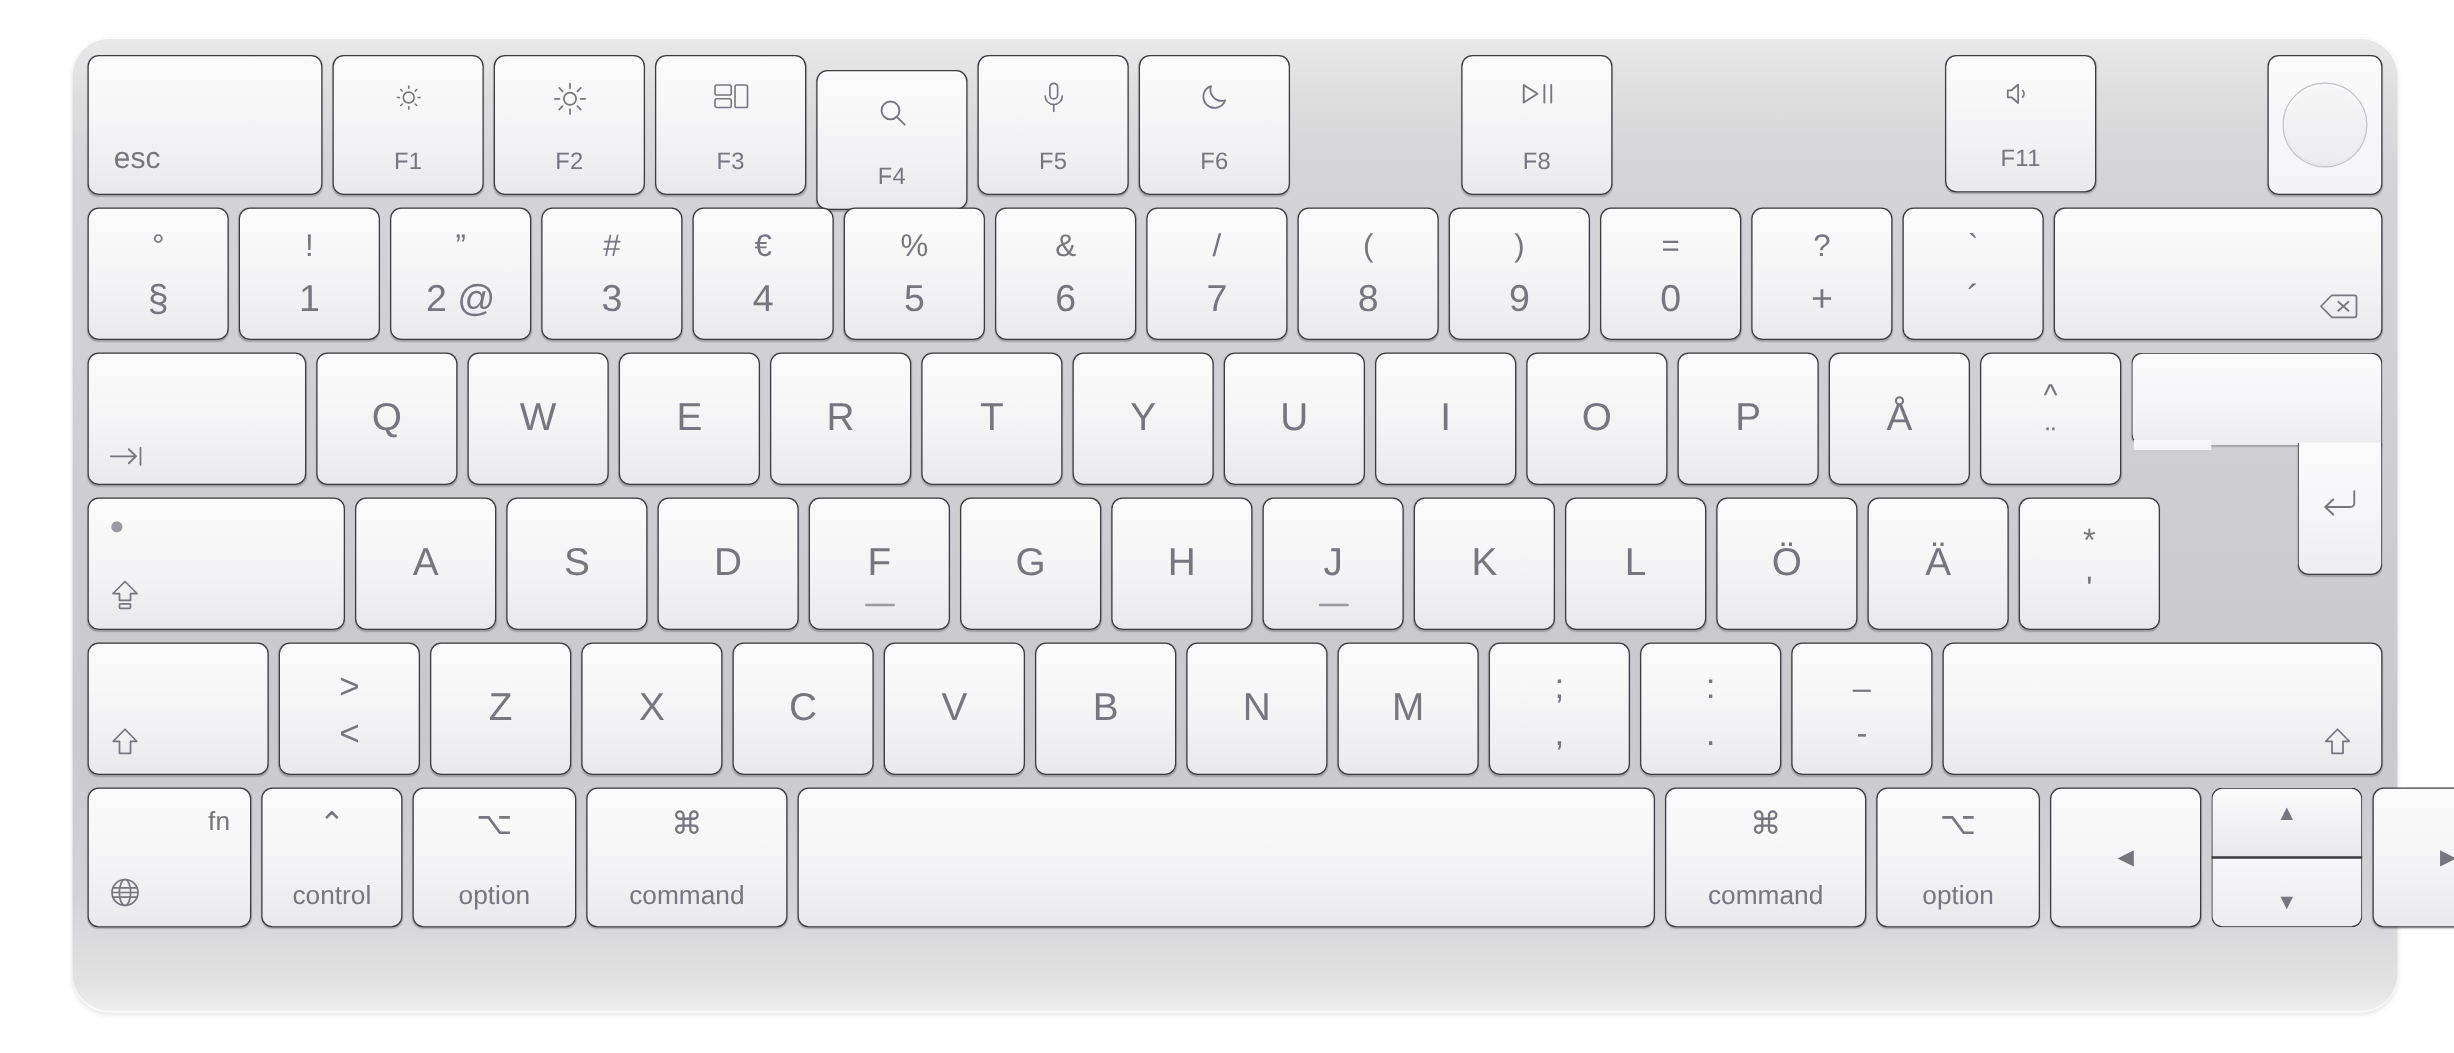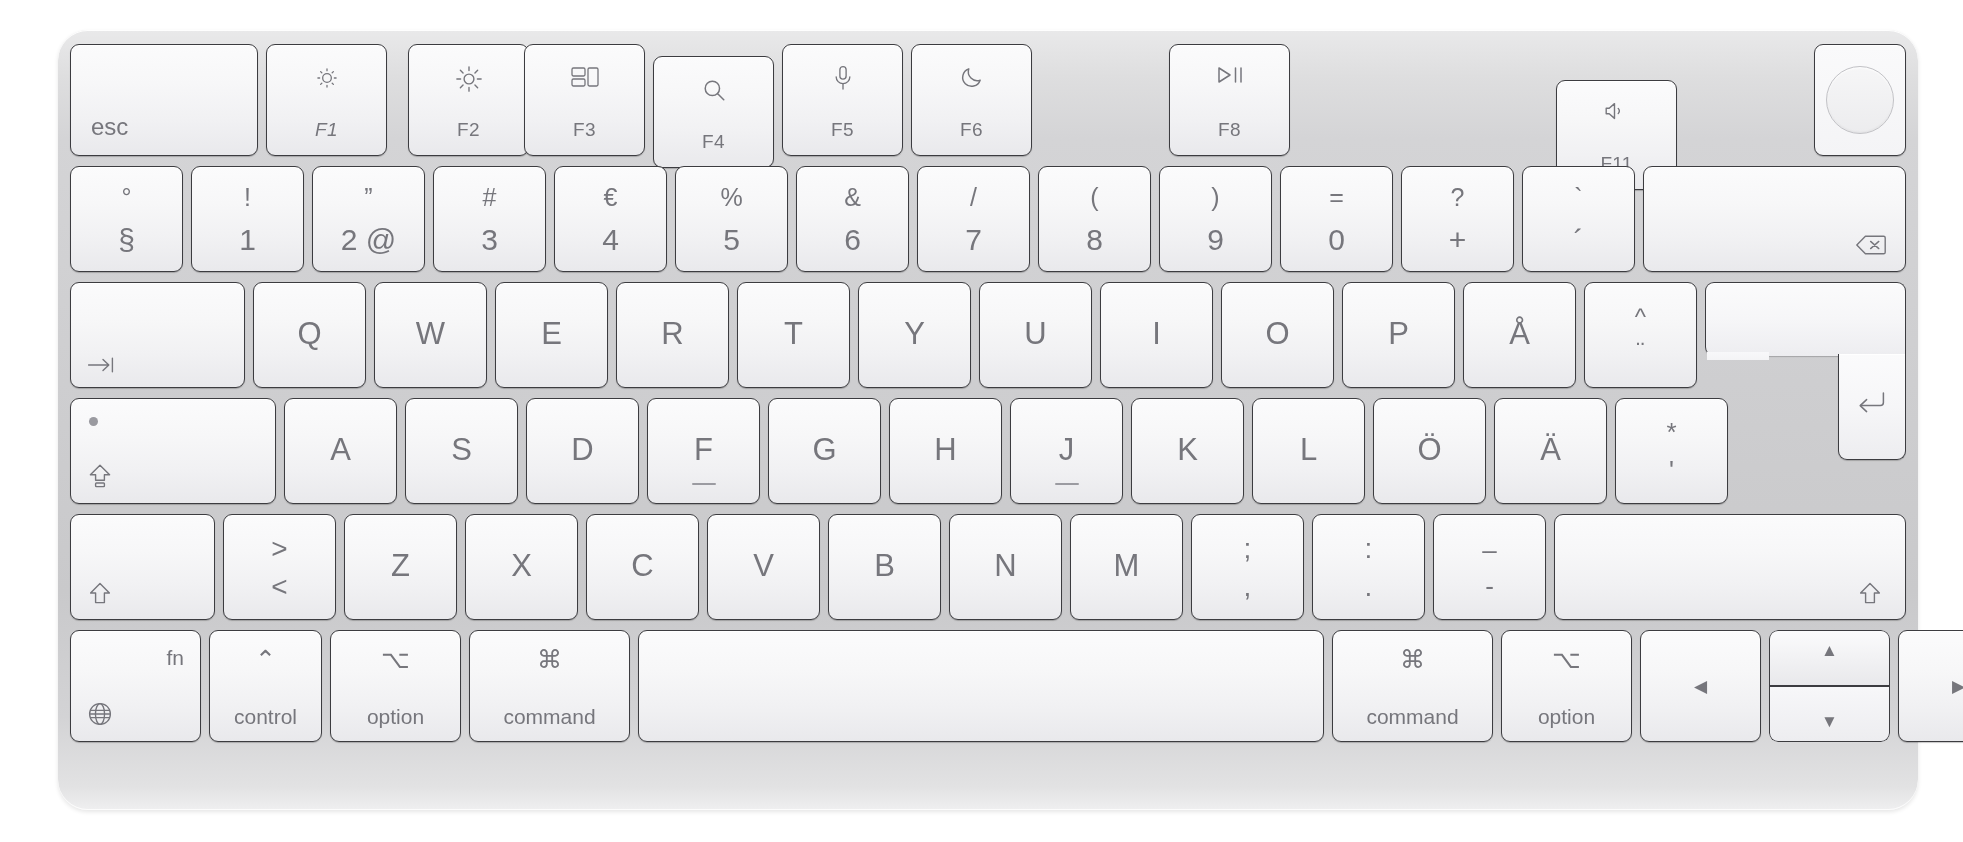--- a/index.html
+++ b/index.html
@@ -155,31 +155,31 @@
 </head>
 <body>
 
 <div id="keyboard-body">
 <div id="keyboard-inner">
 
   <div class="key center-both" style="left:12px; top:14px; width:188px; height:112px;">
     <span class="lbl esc-lbl">esc</span>
   </div>
 
-  <div class="key fnkey" style="left:208px; top:14px; width:121px; height:112px;font-style:italic;">
+  <div class="key fnkey" style="left:208px; top:14px; width:121px; height:112px;">
     <span class="lbl c glyph">
       <svg class="icon-svg" width="26" height="26" viewBox="0 0 24 24" fill="none" stroke="#76767c" stroke-width="1.2" stroke-linecap="round">
         <circle cx="12" cy="12" r="4"></circle>
         <path d="M12 3.6v1.6M12 18.8v1.6M3.6 12h1.6M18.8 12h1.6M6.1 6.1l1.1 1.1M16.8 16.8l1.1 1.1M17.9 6.1l-1.1 1.1M7.2 16.8l-1.1 1.1"></path>
       </svg>
     </span>
     <span class="lbl c fnlabel">F1</span>
   </div>
 
-  <div class="key fnkey" style="left:337px; top:14px; width:121px; height:112px;margin-left:13px;">
+  <div class="key fnkey" style="left:337px; top:14px; width:121px; height:112px;">
     <span class="lbl c glyph">
       <svg class="icon-svg" width="28" height="28" viewBox="0 0 24 24" fill="none" stroke="#76767c" stroke-width="1.2" stroke-linecap="round">
         <circle cx="12" cy="12" r="4.2"></circle>
         <path d="M12 1.6v3.2M12 19.2v3.2M1.6 12h3.2M19.2 12h3.2M4.6 4.6l2.3 2.3M17.1 17.1l2.3 2.3M19.4 4.6l-2.3 2.3M6.9 17.1l-2.3 2.3"></path>
       </svg>
     </span>
     <span class="lbl c fnlabel">F2</span>
   </div>
 
   <div class="key fnkey" style="left:466px; top:14px; width:121px; height:112px;">
@@ -229,21 +229,21 @@
       <svg class="icon-svg" width="30" height="20" viewBox="0 0 30 20" fill="none" stroke="#76767c" stroke-width="1.5" stroke-linejoin="round">
         <path d="M4 3v14l11-7z"></path>
         <path d="M20.5 3v14M26 3v14" stroke-linecap="round"></path>
       </svg>
     </span>
     <span class="lbl c fnlabel">F8</span>
   </div>
 
 
 
-  <div class="key fnkey" style="left:1498px; top:14px; width:121px; height:110px;margin-top:36px;">
+  <div class="key fnkey" style="left:1498px; top:14px; width:121px; height:110px;">
     <span class="lbl c glyph">
       <svg class="icon-svg" width="26" height="20" viewBox="0 0 26 20" fill="none" stroke="#76767c" stroke-width="1.4" stroke-linejoin="round" stroke-linecap="round">
         <path d="M10.5 2.6L5.2 7.2H2.2v5.6h3L10.5 17.4z"></path>
         <path d="M14.2 7.4a3.9 3.9 0 0 1 0 5.2"></path>
       </svg>
     </span>
     <span class="lbl c fnlabel">F11</span>
   </div>
 
 

